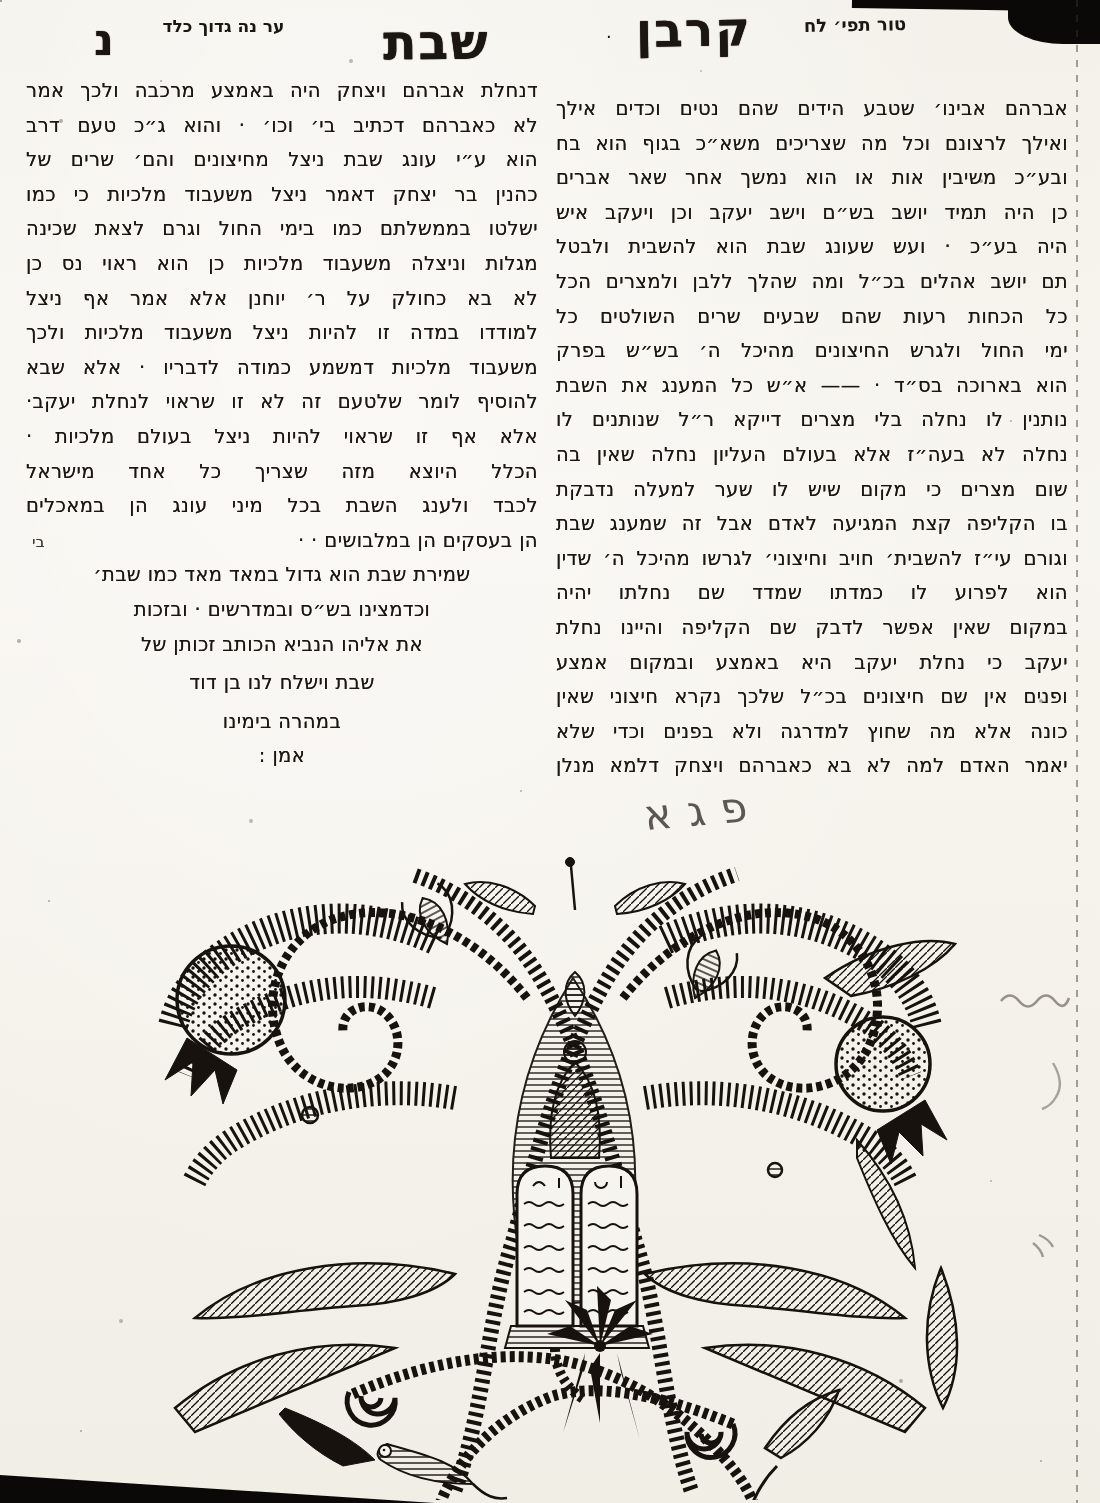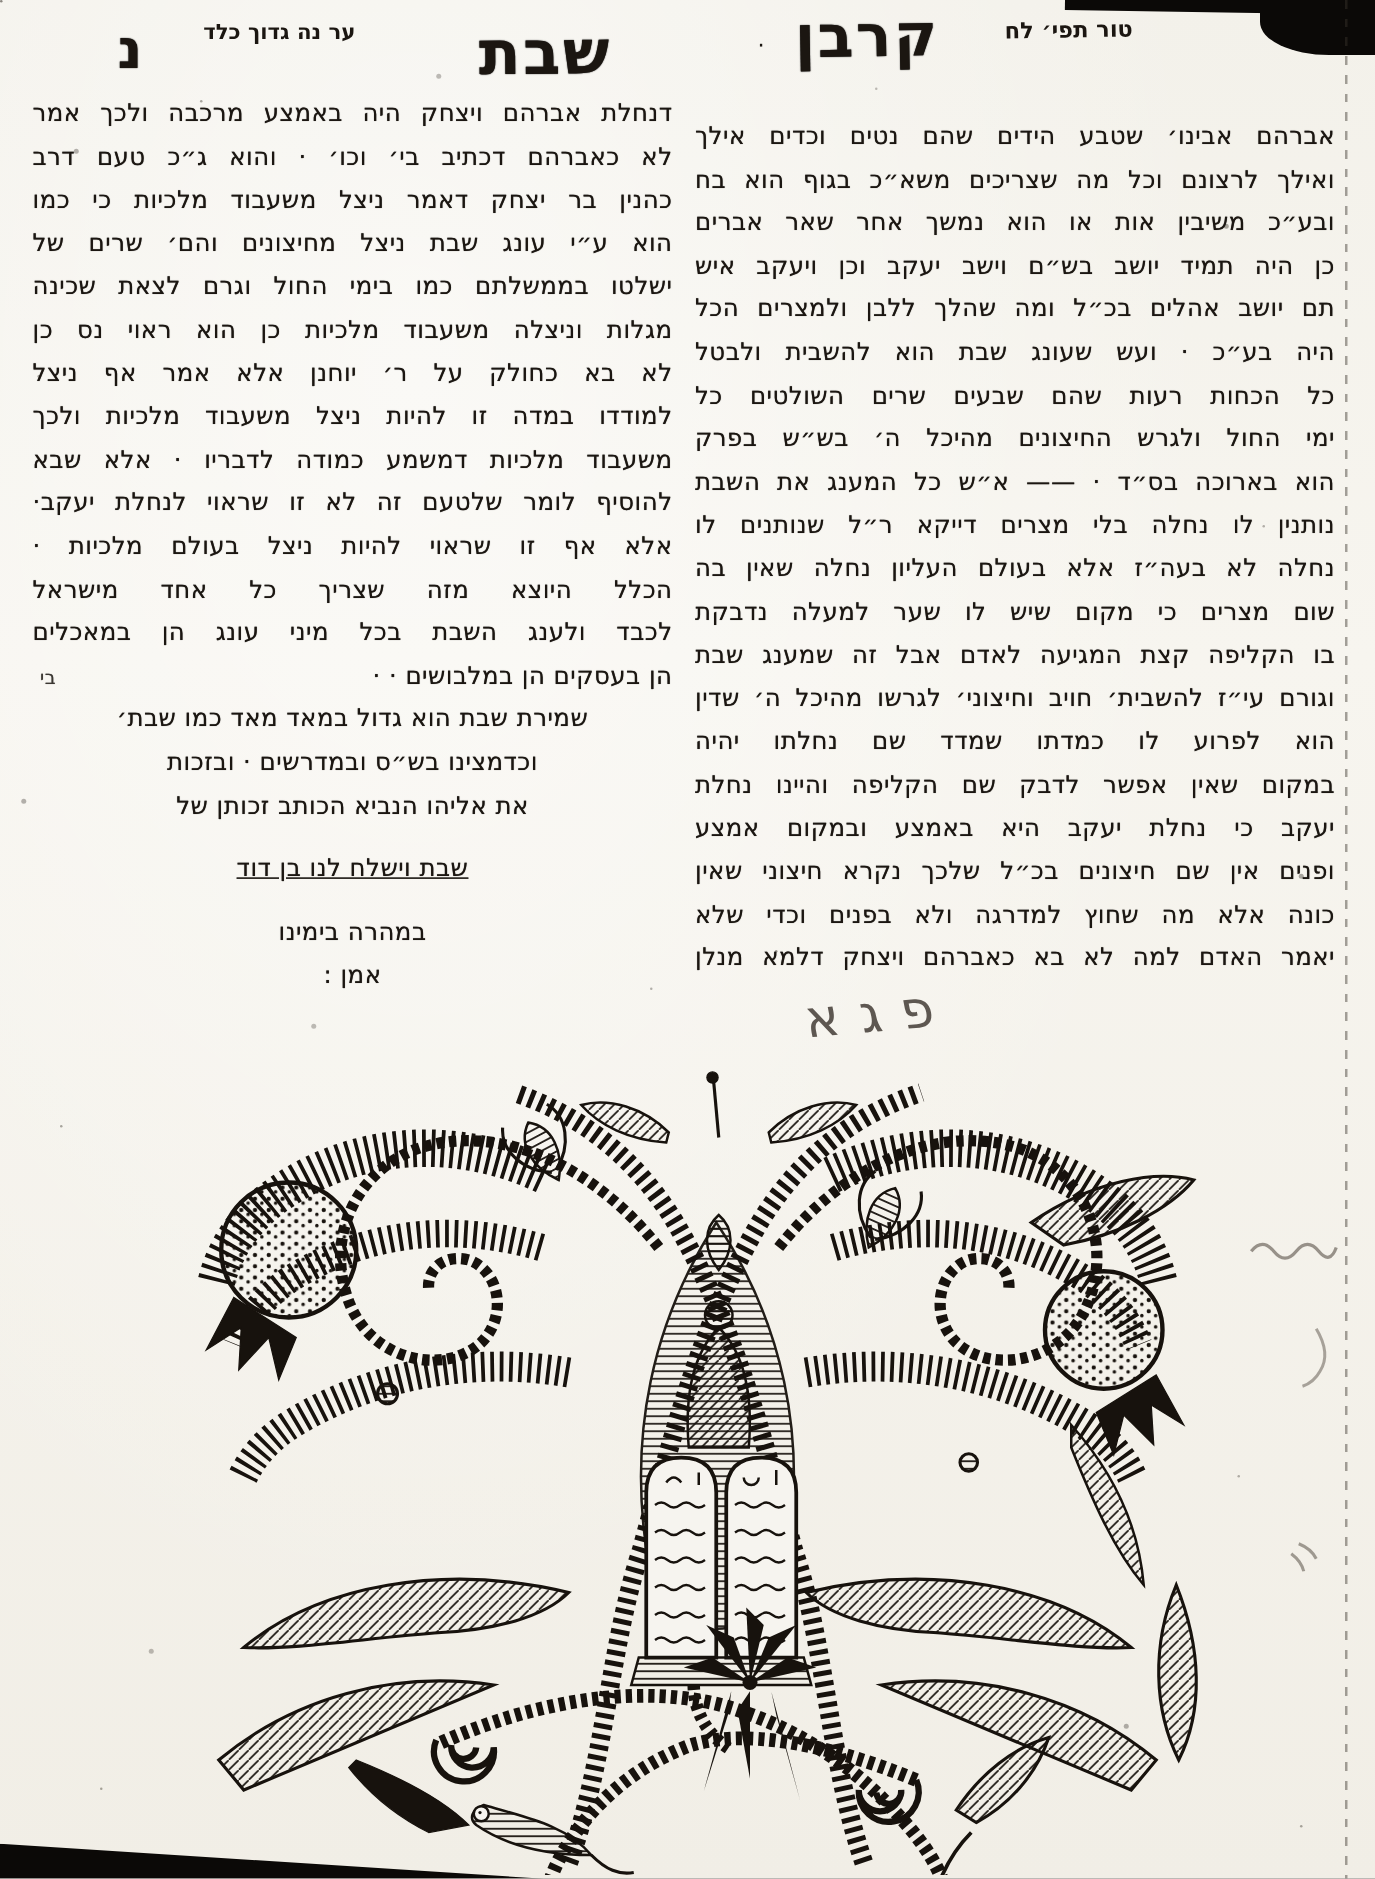--- a/index.html
+++ b/index.html
@@ -42,21 +42,21 @@
   .col-left{left:26px;top:74px;}
   .tline{
     height:34.6px; line-height:34.6px; font-size:19.5px; letter-spacing:.4px;
     text-align:justify; text-align-last:justify; overflow:hidden;
     text-shadow:0 0 .6px rgba(10,8,5,.75); white-space:nowrap;
   }
   .tline.split{display:flex;justify-content:space-between;align-items:baseline;text-align-last:auto;}
   .margin-word{font-size:15px;opacity:.85;padding-left:6px;}
   .colophon .tline{text-align:left;text-align-last:center;}
   .c1{width:96%;margin:0 auto;} .c2{width:74%;margin:0 auto;}
-  .c3{width:64%;margin:0 auto;} .c4{width:46%;margin:16px auto;text-decoration:underline;}
+  .c3{width:64%;margin:0 auto;} .c4{width:46%;margin:4px auto;}
   .c5{width:32%;margin:0 auto;} .c6{width:22%;margin:0 auto;}
   
   .hw-word{
     position:absolute;left:598px;top:786px;width:210px;font-size:42px;color:#38302a;opacity:.8;
     letter-spacing:16px;direction:rtl;transform:rotate(-5deg) skewX(6deg);
     font-family:"DejaVu Sans", sans-serif;font-weight:normal;text-align:center;
   }
   .margin-marks{position:absolute;left:995px;top:985px;}
   
   .woodcut{position:absolute;left:135px;top:848px;width:830px;height:652px;margin:0;}
@@ -77,43 +77,43 @@
   <span class="rh rh-dot">·</span>
   <span class="rh rh-shabbat">שבת</span>
   <span class="rh rh-ref-left">ער נה גדוך כלד</span>
   <span class="rh rh-pagenum">נ</span>
 
   <section class="col col-right" dir="rtl">
     <div class="tline">אברהם אבינו׳ שטבע הידים שהם נטים וכדים אילך</div>
     <div class="tline">ואילך לרצונם וכל מה שצריכים משא״כ בגוף הוא בח</div>
     <div class="tline">ובע״כ משיבין אות או הוא נמשך אחר שאר אברים</div>
     <div class="tline">כן היה תמיד יושב בש״ם וישב יעקב וכן ויעקב איש</div>
+    <div class="tline">היה בע״כ · ועש שעונג שבת הוא להשבית ולבטל</div>
     <div class="tline">תם יושב אהלים בכ״ל ומה שהלך ללבן ולמצרים הכל</div>
-    <div class="tline">היה בע״כ · ועש שעונג שבת הוא להשבית ולבטל</div>
     <div class="tline">כל הכחות רעות שהם שבעים שרים השולטים כל</div>
     <div class="tline">ימי החול ולגרש החיצונים מהיכל ה׳ בש״ש בפרק</div>
     <div class="tline">הוא בארוכה בס״ד · —— א״ש כל המענג את השבת</div>
     <div class="tline">נותנין לו נחלה בלי מצרים דייקא ר״ל שנותנים לו</div>
     <div class="tline">נחלה לא בעה״ז אלא בעולם העליון נחלה שאין בה</div>
     <div class="tline">שום מצרים כי מקום שיש לו שער למעלה נדבקת</div>
     <div class="tline">בו הקליפה קצת המגיעה לאדם אבל זה שמענג שבת</div>
     <div class="tline">וגורם עי״ז להשבית׳ חויב וחיצוני׳ לגרשו מהיכל ה׳ שדין</div>
     <div class="tline">הוא לפרוע לו כמדתו שמדד שם נחלתו יהיה</div>
     <div class="tline">במקום שאין אפשר לדבק שם הקליפה והיינו נחלת</div>
     <div class="tline">יעקב כי נחלת יעקב היא באמצע ובמקום אמצע</div>
     <div class="tline">ופנים אין שם חיצונים בכ״ל שלכך נקרא חיצוני שאין</div>
     <div class="tline">כונה אלא מה שחוץ למדרגה ולא בפנים וכדי שלא</div>
     <div class="tline">יאמר האדם למה לא בא כאברהם ויצחק דלמא מנלן</div>
   </section>
 
   <section class="col col-left" dir="rtl">
     <div class="tline">דנחלת אברהם ויצחק היה באמצע מרכבה ולכך אמר</div>
     <div class="tline">לא כאברהם דכתיב בי׳ וכו׳ · והוא ג״כ טעם דרב</div>
+    <div class="tline">הוא ע״י עונג שבת ניצל מחיצונים והם׳ שרים של</div>
     <div class="tline">כהנין בר יצחק דאמר ניצל משעבוד מלכיות כי כמו</div>
-    <div class="tline">הוא ע״י עונג שבת ניצל מחיצונים והם׳ שרים של</div>
     <div class="tline">ישלטו בממשלתם כמו בימי החול וגרם לצאת שכינה</div>
     <div class="tline">מגלות וניצלה משעבוד מלכיות כן הוא ראוי נס כן</div>
     <div class="tline">לא בא כחולק על ר׳ יוחנן אלא אמר אף ניצל</div>
     <div class="tline">למודדו במדה זו להיות ניצל משעבוד מלכיות ולכך</div>
     <div class="tline">משעבוד מלכיות דמשמע כמודה לדבריו · אלא שבא</div>
     <div class="tline">להוסיף לומר שלטעם זה לא זו שראוי לנחלת יעקב·</div>
     <div class="tline">אלא אף זו שראוי להיות ניצל בעולם מלכיות ·</div>
     <div class="tline">הכלל היוצא מזה שצריך כל אחד מישראל</div>
     <div class="tline">לכבד ולענג השבת בכל מיני עונג הן במאכלים</div>
     <div class="tline split">

